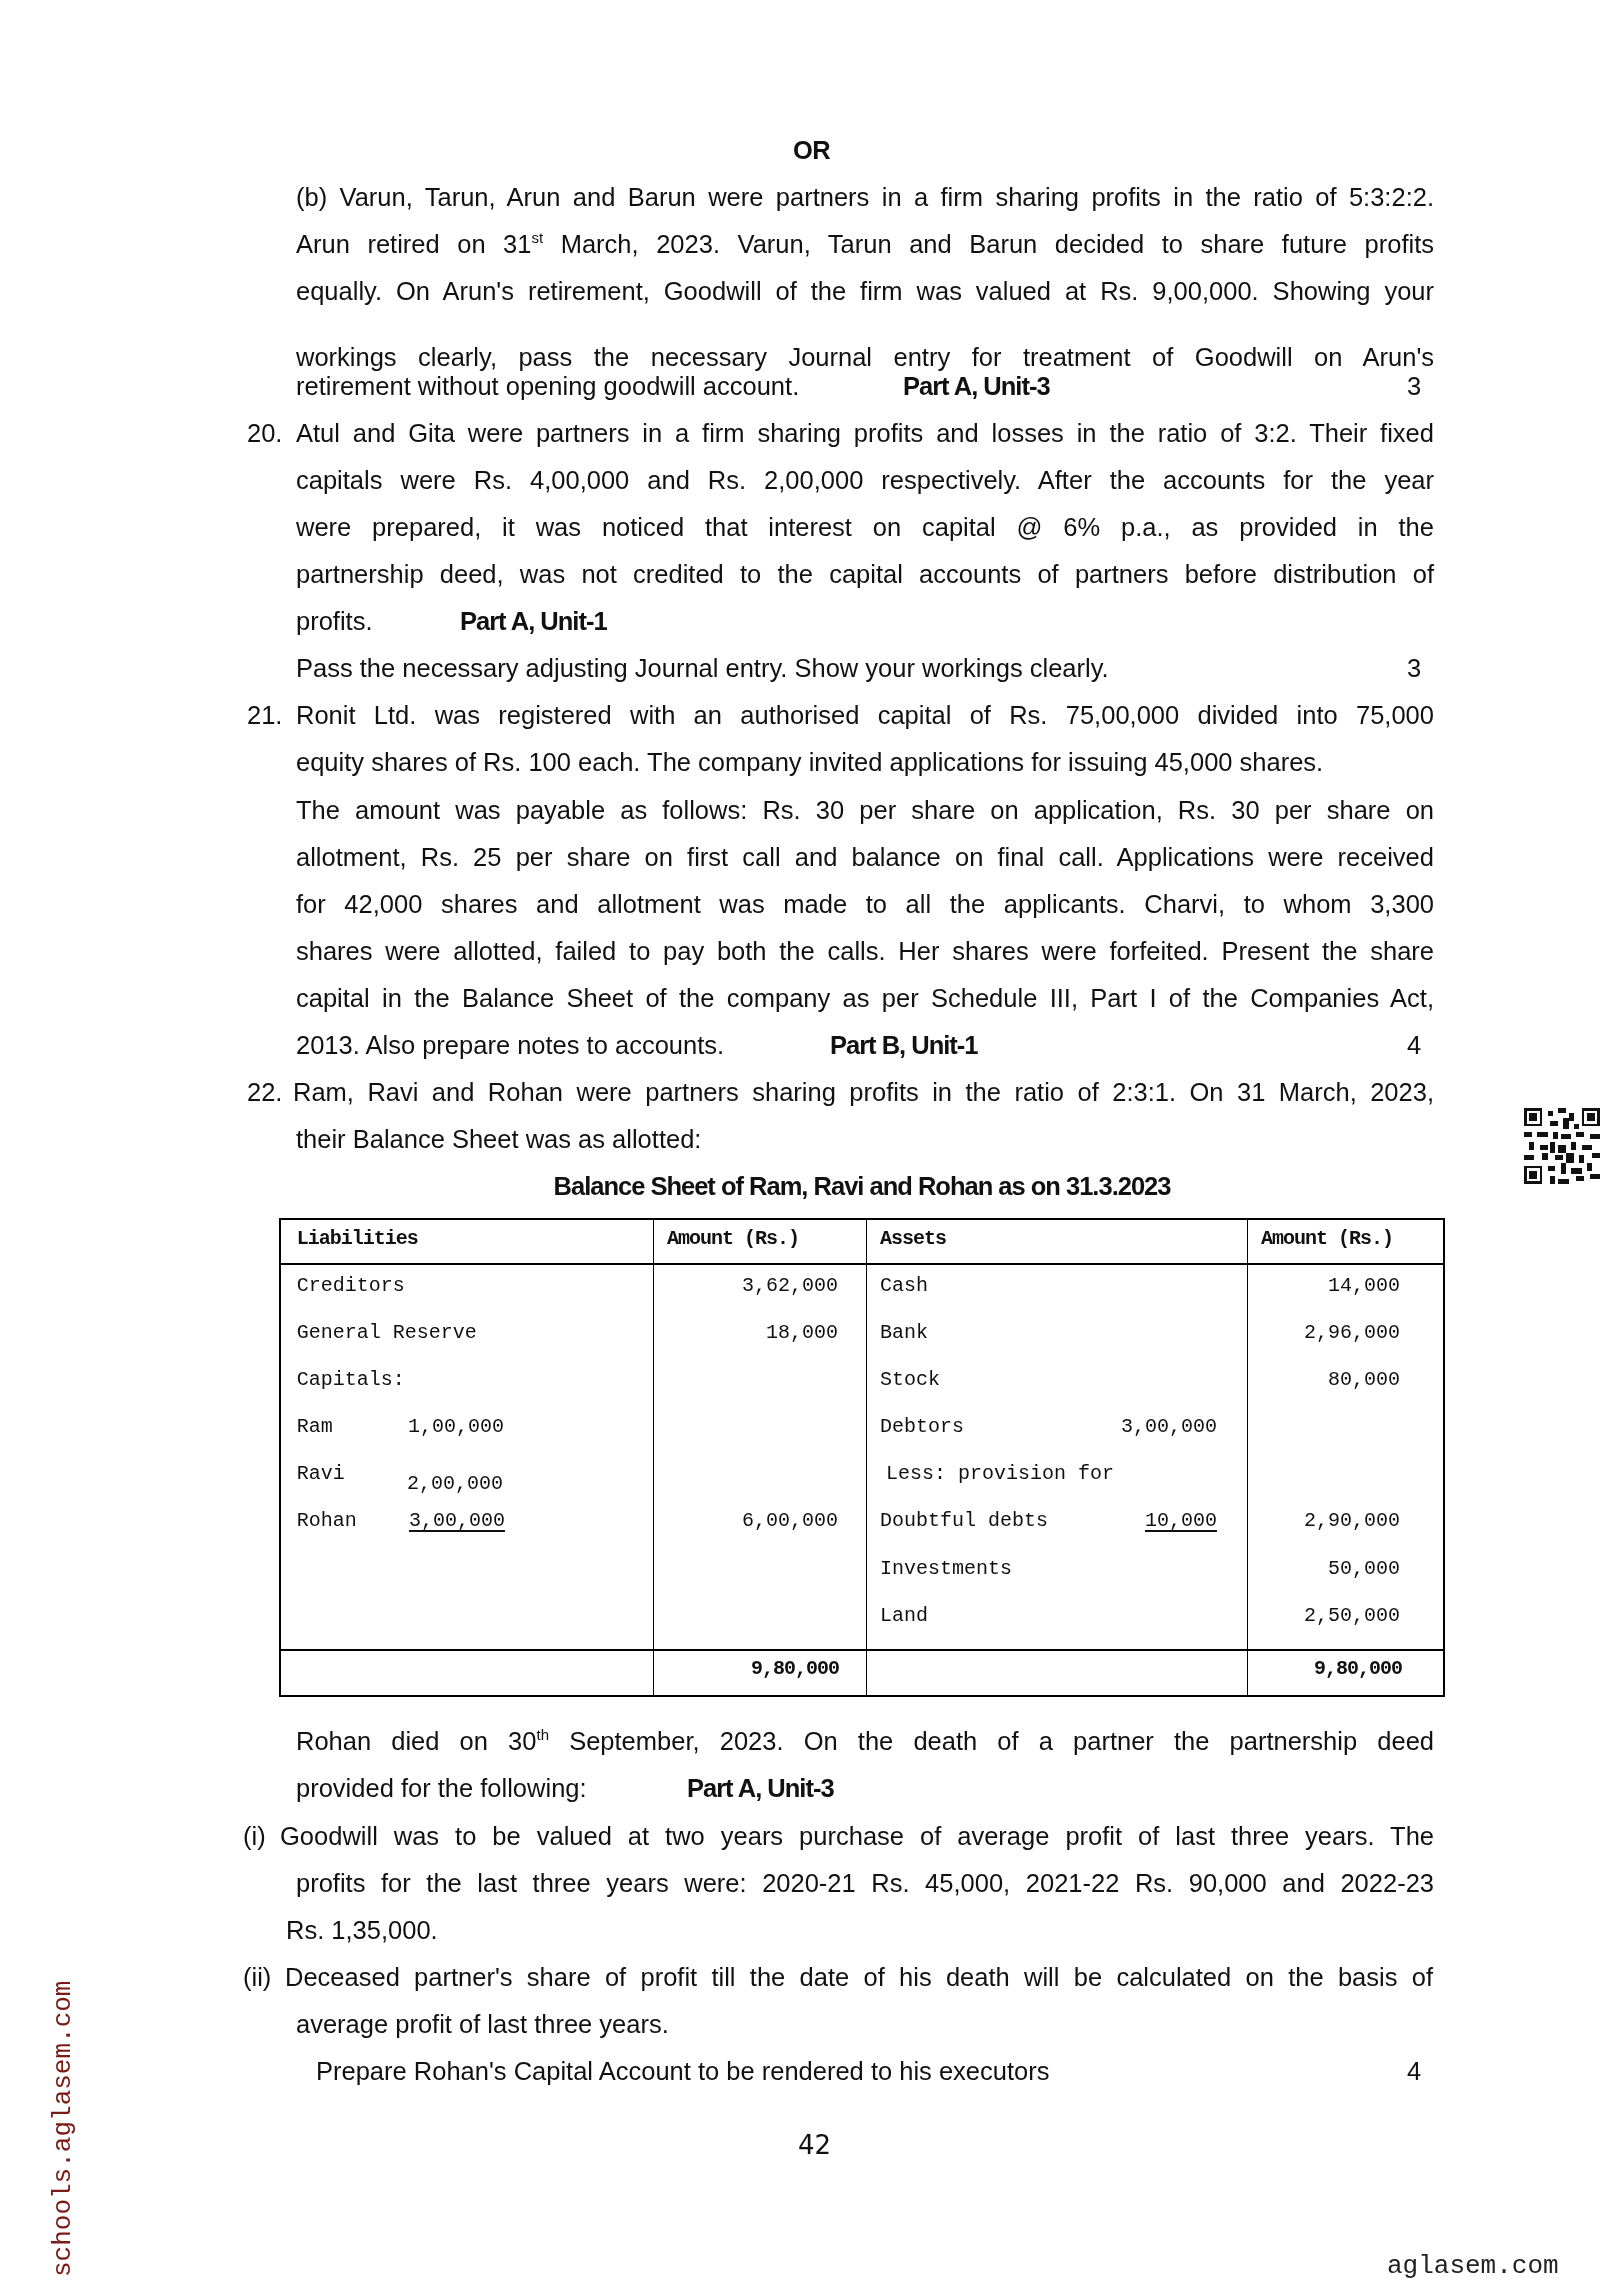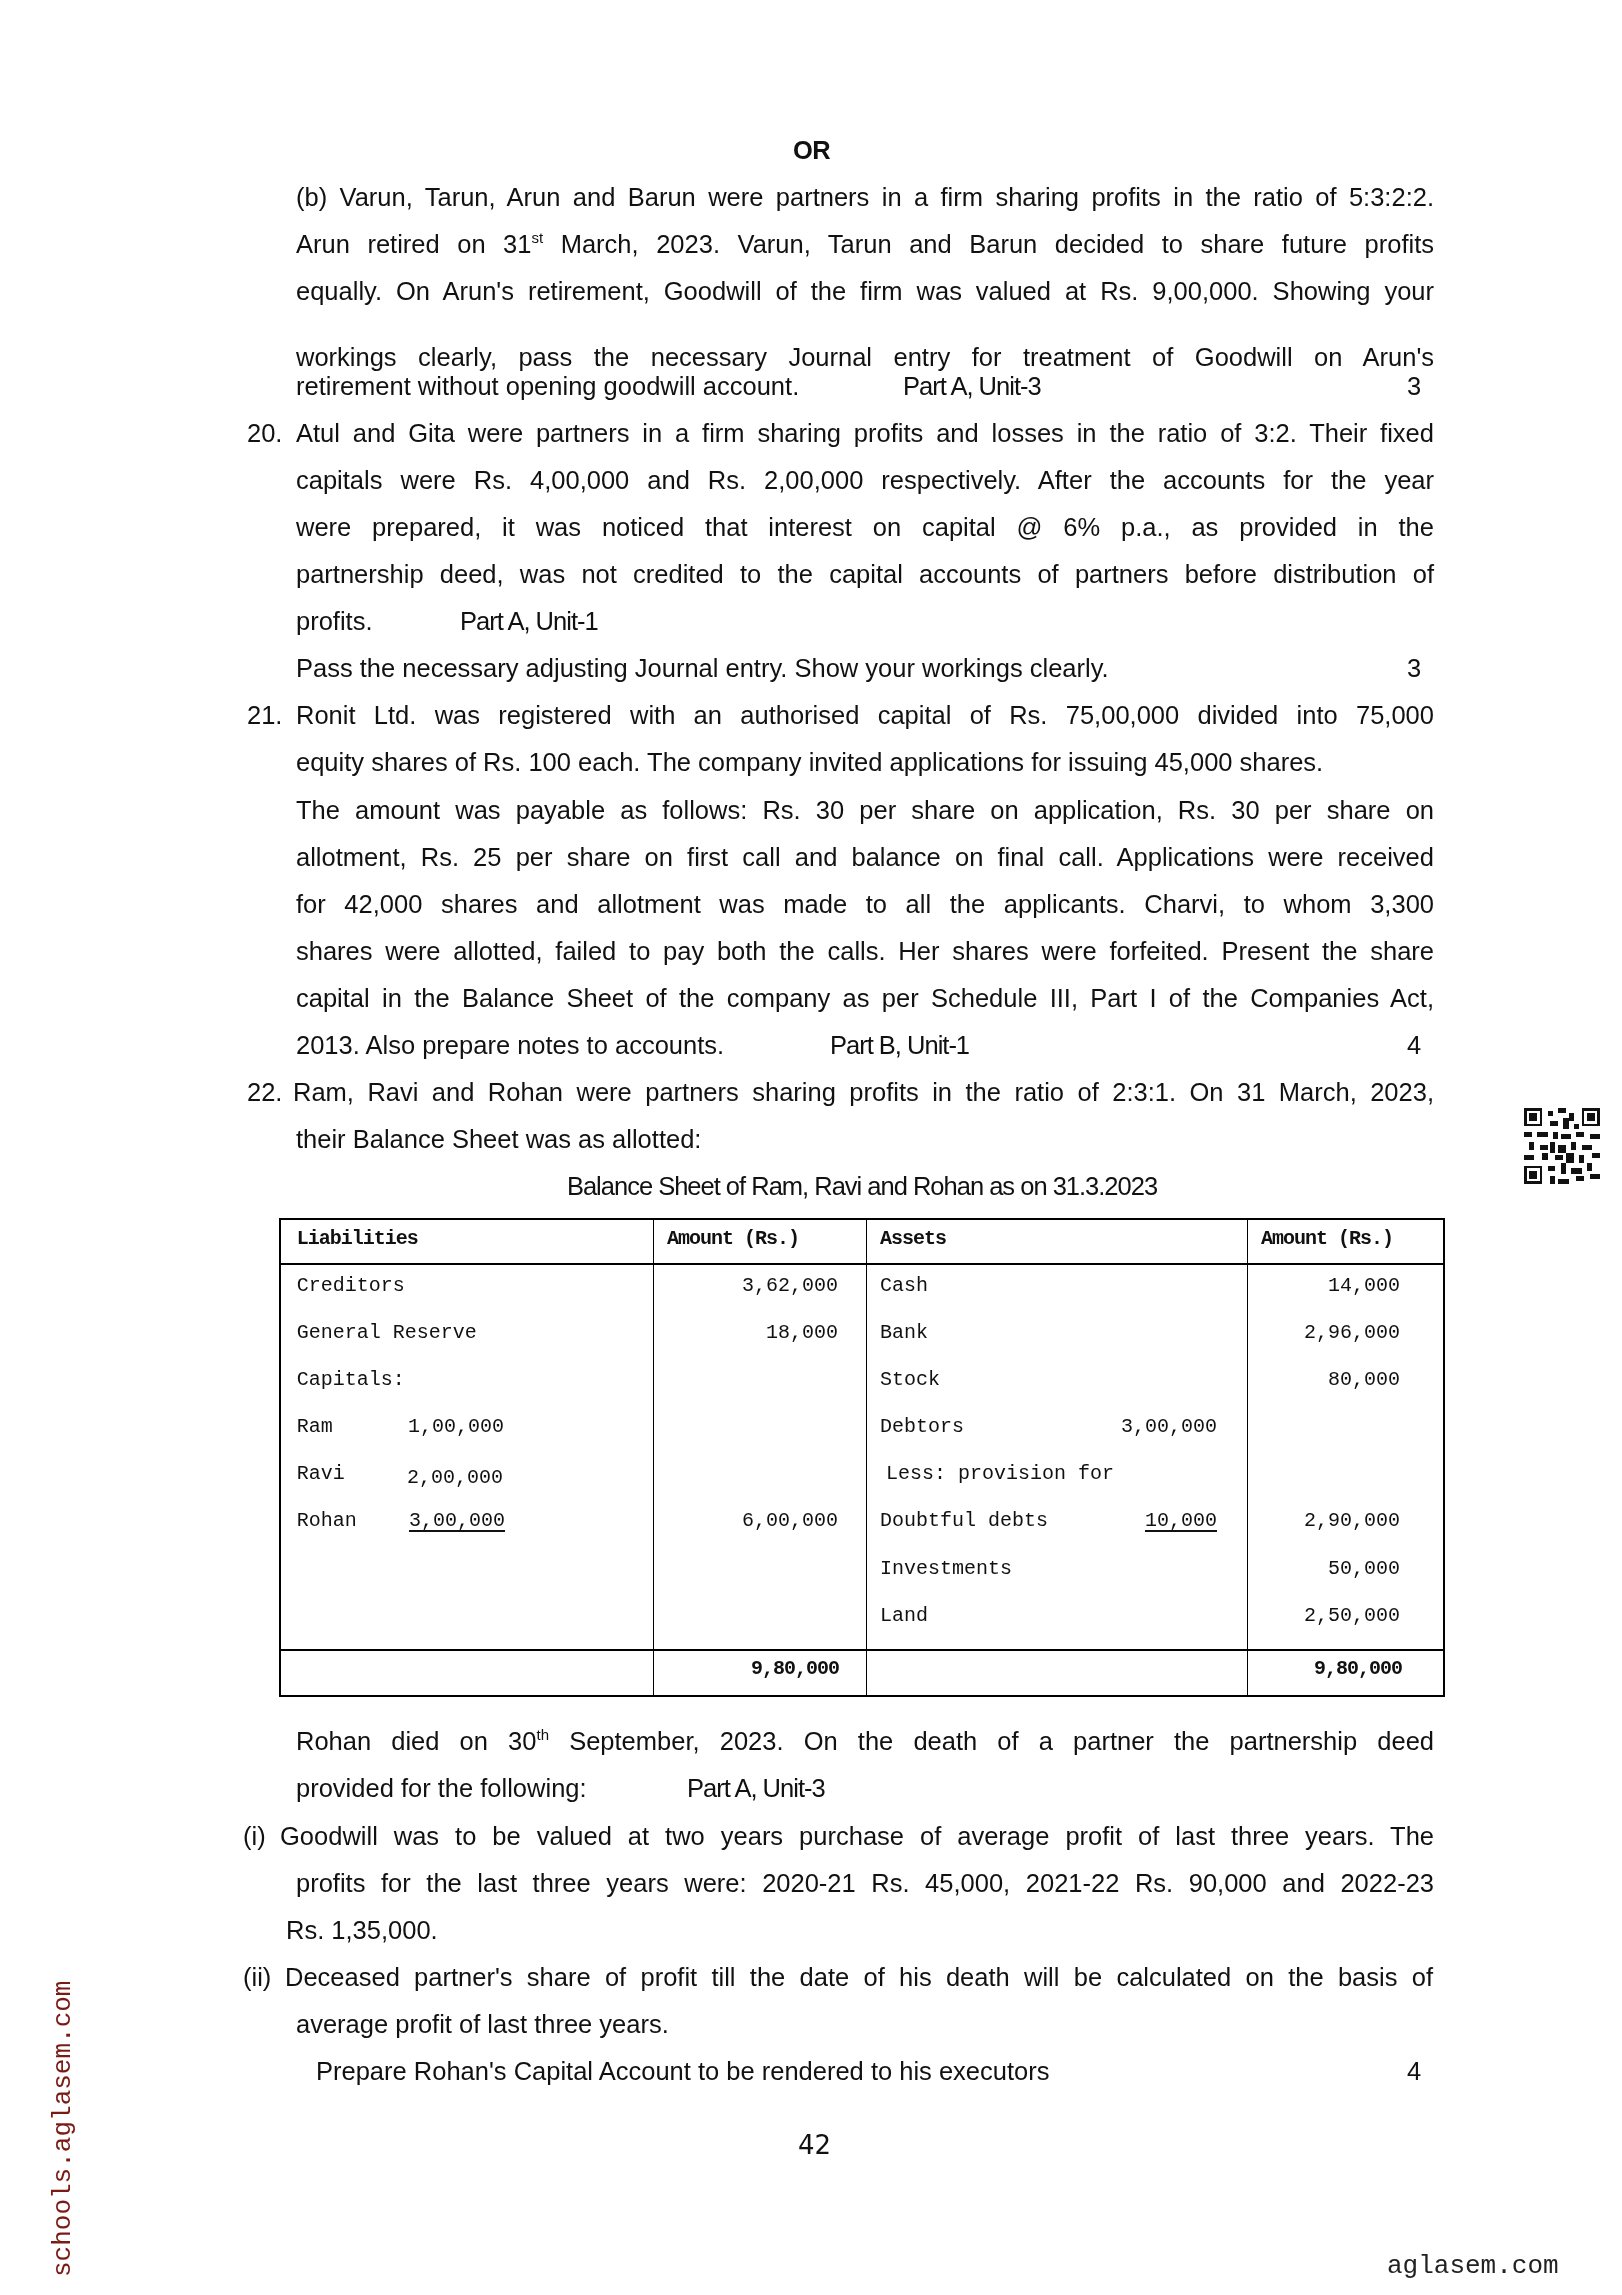--- a/index.html
+++ b/index.html
@@ -9,21 +9,21 @@
   }
   .page { position: absolute; left: 0; top: 0; width: 1622px; height: 2295px; padding-left: 7px; }
   .line {
     position: absolute; font-size: 25.5px; line-height: 47px; white-space: nowrap;
   }
   .just { text-align: justify; text-align-last: justify; }
   .bold { font-weight: bold; }
   .center { text-align: center; }
   .num { position: absolute; font-size: 25.5px; line-height: 47px; }
   sup { font-size: 15px; line-height: 0; vertical-align: 9.8px; }
-  .tag { font-weight: normal; letter-spacing: -1px; }
+  .tag { font-weight: bold; letter-spacing: -1px; }
 
   
   .bs {
     position: absolute; left: 279px; top: 1218px; width: 1166px; height: 479px;
     border: 2px solid #000; box-sizing: border-box;
   }
   .bs .col-line { position: absolute; top: 0; bottom: 0; width: 0; border-left: 1.3px solid #000; }
   .bs .h-line { position: absolute; left: 0; right: 0; height: 0; border-top: 2.6px solid #000; }
   .cell {
     position: absolute; font-size: 20px; line-height: 47px; white-space: nowrap; font-family: Liberation Mono, monospace;
@@ -115,21 +115,21 @@
       </div>
       <div>
         <div class="cell" style="left:15.7px; top:136px;">Capitals:</div>
       </div>
       <div>
         <div class="cell" style="left:15.7px; top:183px;">Ram</div>
         <div class="cell" style="left:127px; top:183px;">1,00,000</div>
       </div>
       <div>
         <div class="cell" style="left:15.7px; top:230px;">Ravi</div>
-        <div class="cell" style="left:126px; top:234px;">2,00,000</div>
+        <div class="cell" style="left:126px; top:240px;">2,00,000</div>
       </div>
       <div>
         <div class="cell" style="left:15.7px; top:277px;">Rohan</div>
         <div class="cell ul" style="left:128px; top:277px;">3,00,000</div>
         <div class="cell r" style="left:393px; width:164px; top:277px;">6,00,000</div>
       </div>
 
       <div>
         <div class="cell" style="left:599px; top:42px;">Cash</div>
         <div class="cell r" style="left:982px; width:137px; top:42px;">14,000</div>

